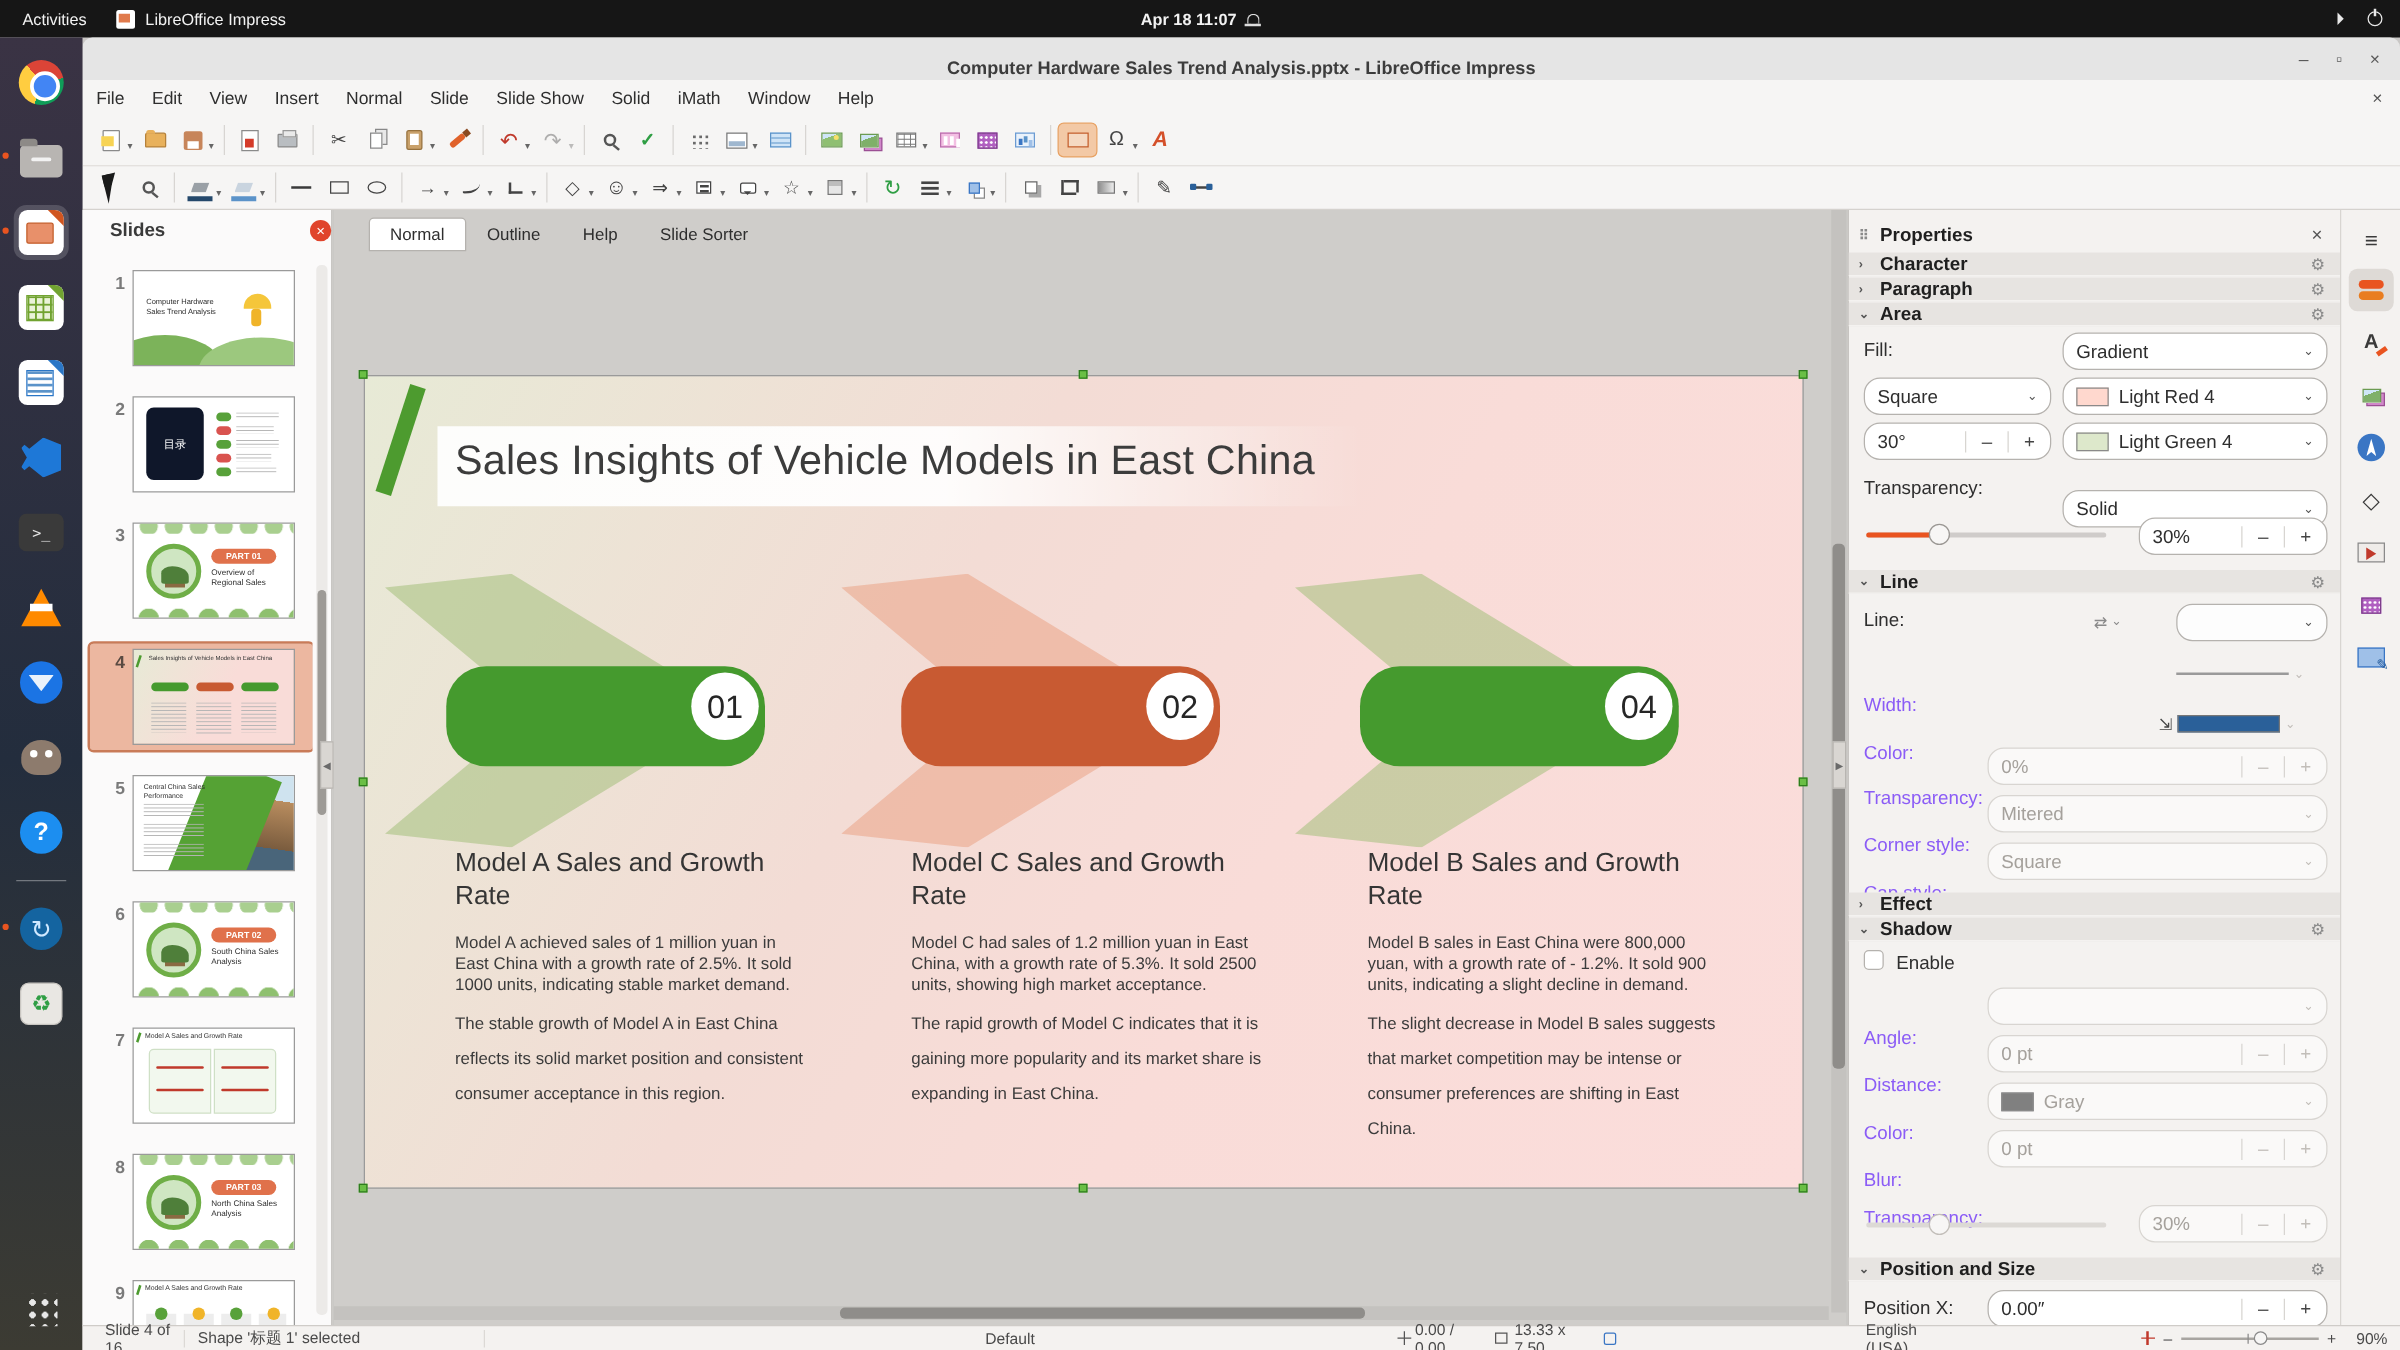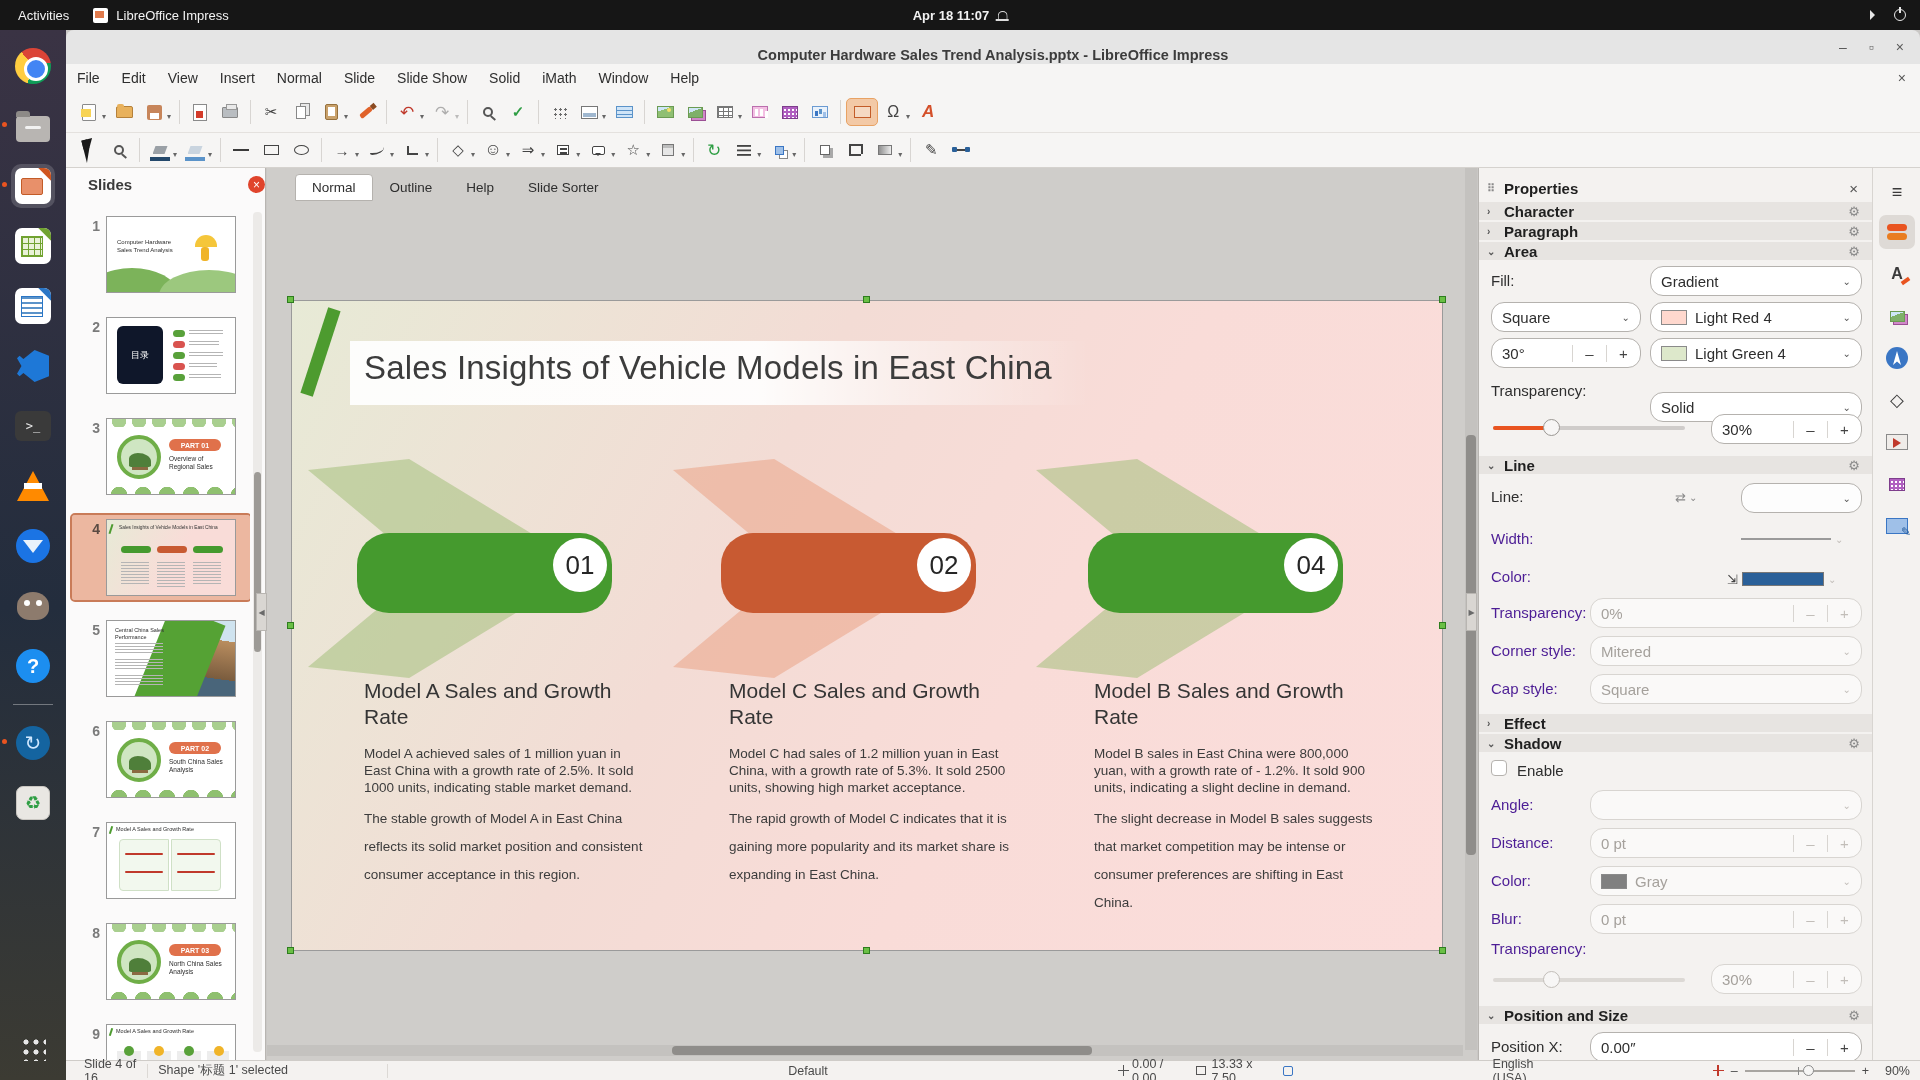--- a/index.html
+++ b/index.html
@@ -175,21 +175,21 @@
 
   
   #props { position:absolute; left:1478px; top:168px; width:394px; height:892px; background:#f4f2f0; border-left:1px solid #b8b5b1; font-size:15px; color:#2e2e2e; }
   .prow { position:absolute; left:0; width:100%; }
   .phead { display:flex; align-items:center; gap:8px; padding-left:8px; font-weight:700; color:#1f1f1f; }
   .gridhandle { color:#8a8a8a; font-size:11px; letter-spacing:1px; }
   .sechead { position:absolute; left:0; width:100%; height:19px; background:#e7e4e1; display:flex; align-items:center; padding-left:8px; gap:7px; font-weight:700; font-size:15px; color:#1f1f1f; border-bottom:1px solid #f4f2f0; }
   .sechead .chv { font-size:10px; color:#555; width:10px; }
   .gear { position:absolute; right:12px; color:#8a8a8a; font-size:13px; font-weight:400; }
   .plabel { position:absolute; left:12px; top:6px; color:#2e2e2e; }
-  .plabel.d { color:#4c1d95; }
+  .plabel.d { color:#8b5cf6;margin-top:26px; }
   .inbox { position:absolute; height:30px; background:#fff; border:1px solid #b5b2ae; border-radius:13px; display:flex; align-items:center; padding:0 10px; gap:8px; }
   .inbox.d { background:#faf9f8; border-color:#d8d5d1; color:#a5a19c; }
   .inbox .dd { margin-left:auto; color:#555; font-size:10px; }
   .inbox.d .dd { color:#c2beb9; }
   .swatch { width:26px; height:15px; border:1px solid #8a8a8a; }
   .spin { position:absolute; height:30px; background:#fff; border:1px solid #b5b2ae; border-radius:13px; display:flex; align-items:center; }
   .spin.d { background:#faf9f8; border-color:#d8d5d1; color:#a5a19c; }
   .spin .val { flex:1; padding-left:10px; }
   .spin .sbtn { width:34px; text-align:center; border-left:1px solid #d8d5d1; color:#444; font-size:15px; }
   .spin.d .sbtn { color:#c2beb9; }

